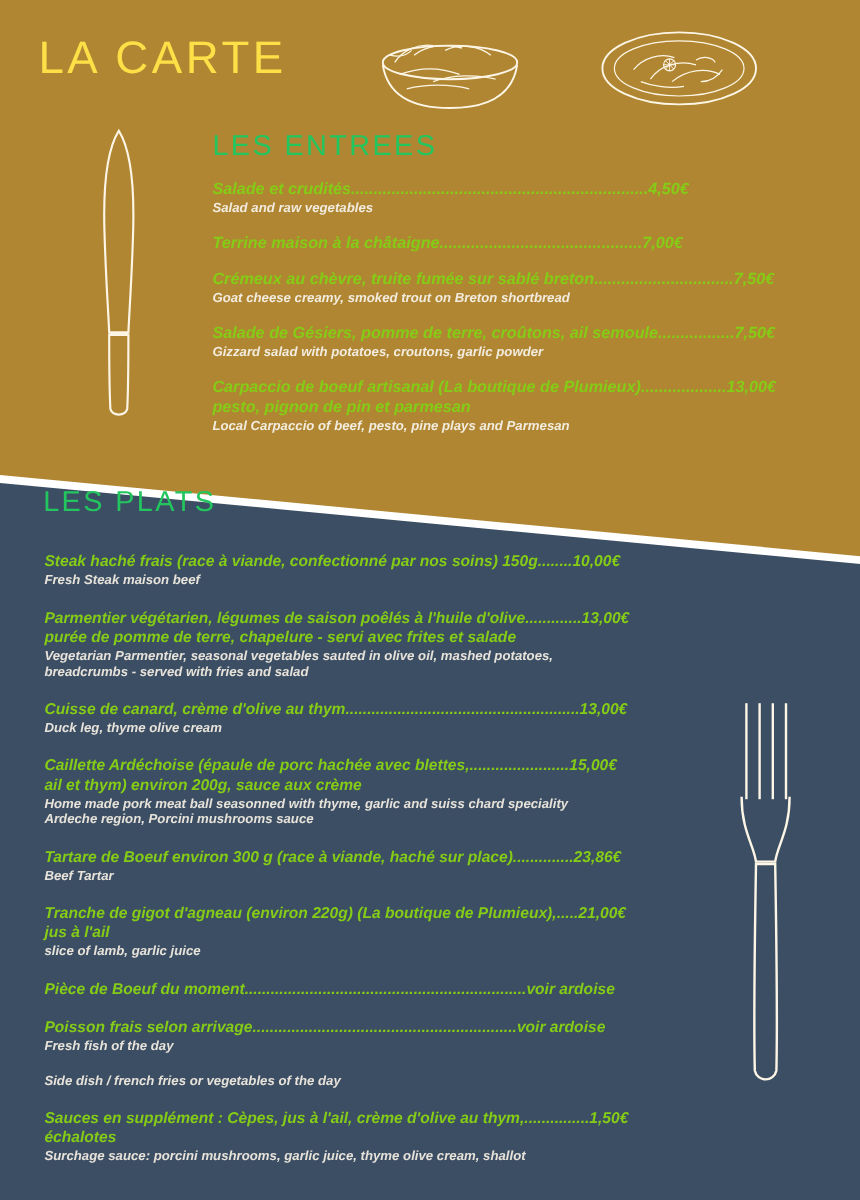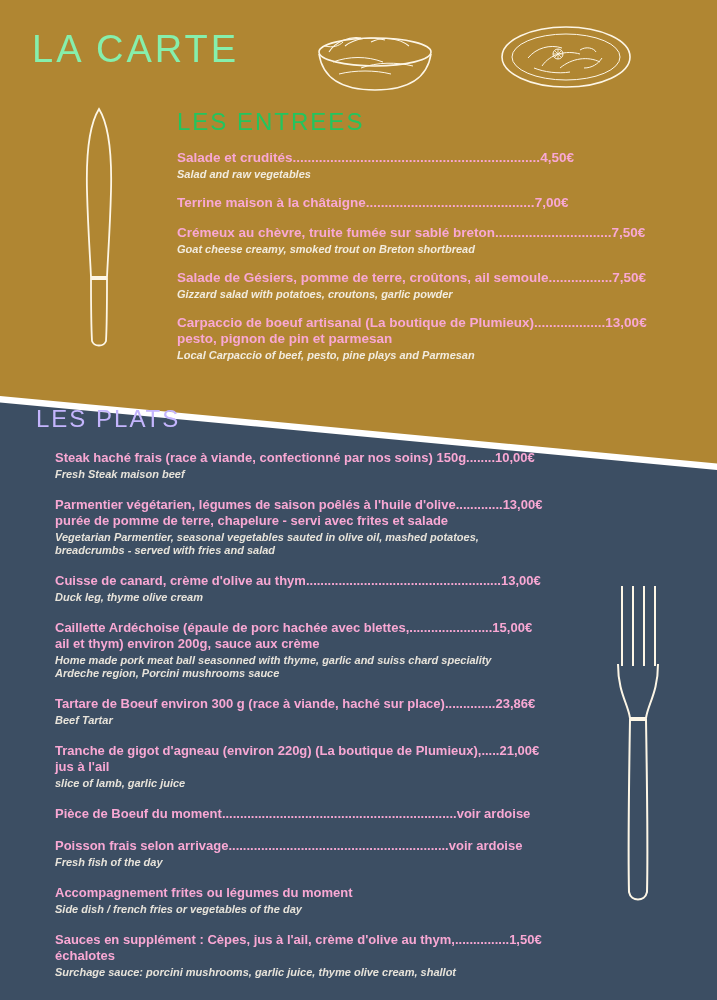--- a/index.html
+++ b/index.html
@@ -39,21 +39,21 @@
     clip-path: polygon(0 43%, 100% 95%, 100% 100%, 0 100%);
   }
 
   
   #la-carte {
     position: absolute;
     left: 32px; top: 28px;
     font-size: 38px;
     letter-spacing: 3px;
     font-weight: 400;
-    color: #86efac;
+    color: #fde047;
   }
 
   
   .bowl { position: absolute; }
 
   
   #knife {
     position: absolute;
     left: 78px; top: 105px;
   }
@@ -71,43 +71,43 @@
     left: 177px; top: 150px;
     width: 505px;
   }
 
   
   #plats-heading {
     position: absolute;
     left: 36px; top: 405px;
     font-size: 24px;
     letter-spacing: 2px;
-    color: #c4b5fd;
+    color: #22c55e;
   }
   #plats-list {
     position: absolute;
-    left: 37px; top: 450px;
+    left: 37px; top: 460px;
     width: 530px;
-    margin-left: 18px;
   }
 
   
   #fork {
     position: absolute;
     left: 600px; top: 580px;
   }
 
   
   .item { margin-bottom: 13px; }
   .item .line {
     font-size: 13.5px;
     line-height: 16px;
     font-weight: 700;
-    color: #f9a8d4;
+    color: #84cc16;
     white-space: normal;
+    font-style: italic;
   }
   .item .line .dots { font-weight: 700; letter-spacing: 0px; }
   .item .desc {
     font-size: 11px;
     font-style: italic;
     line-height: 13px;
     margin-top: 2px;
     color: #f2ecdf;
     font-weight: 700;
   }
@@ -265,23 +265,20 @@
   </div>
 
   <div class="item">
     <div class="line">
       <span>Poisson frais selon arrivage</span><span class="dots">.............................................................</span><span>voir ardoise</span>
     </div>
     <div class="desc">Fresh fish of the day</div>
   </div>
 
   <div class="item">
-    <div class="line">
-      <span>Accompagnement frites ou légumes du moment</span>
-    </div>
     <div class="desc">Side dish / french fries or vegetables of the day</div>
   </div>
 
   <div class="item">
     <div class="line">
       <span>Sauces en supplément : Cèpes, jus à l'ail, crème d'olive au thym,</span><span class="dots">...............</span><span>1,50€</span>
     </div>
     <div class="line">échalotes</div>
     <div class="desc">Surchage sauce: porcini mushrooms, garlic juice, thyme olive cream, shallot</div>
   </div>

